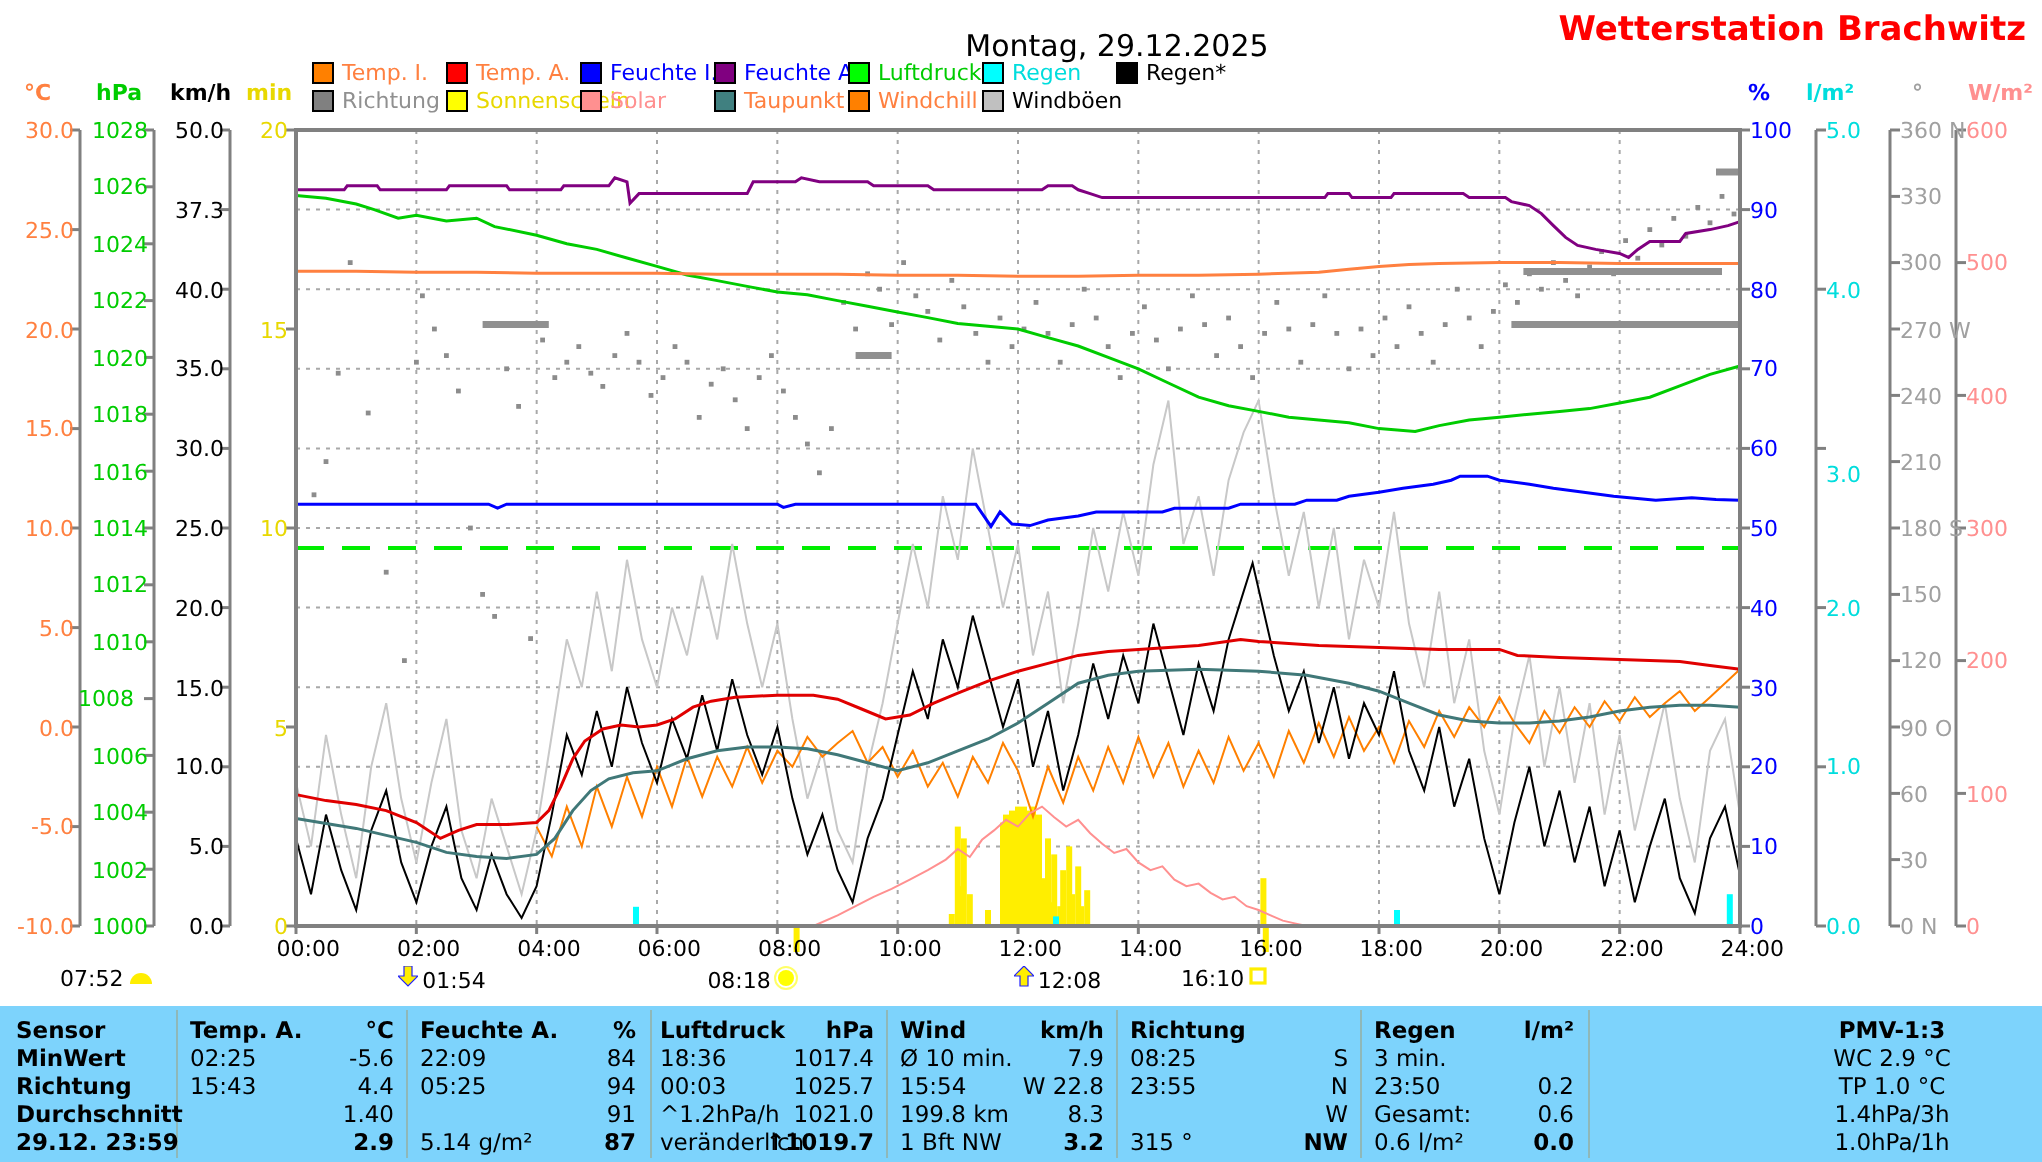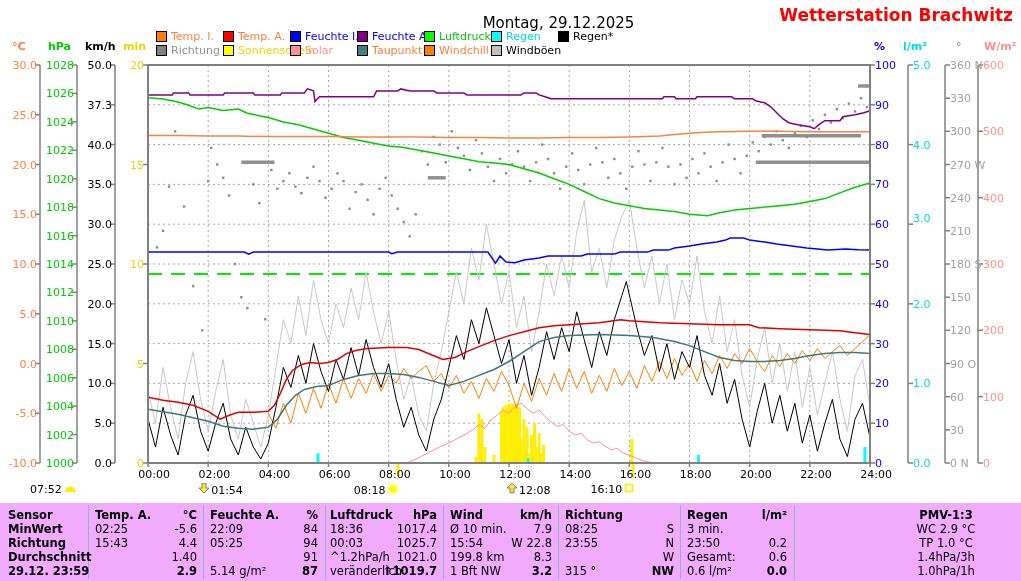--- a/index.html
+++ b/index.html
@@ -8,21 +8,21 @@
   .abs{position:absolute;white-space:nowrap;}
   #title{top:14px;left:0;width:1021px;text-align:center;font-size:15px;padding-left:48px;}
   #station{top:5px;right:8px;font-size:17px;font-weight:bold;color:#ff0000;}
   .legend-item{position:absolute;display:flex;align-items:center;gap:4px;height:12px;}
   .swatch{width:9px;height:9px;border:1px solid #000;display:inline-block;flex:0 0 auto;}
   .axis-lab{position:absolute;font-size:11px;line-height:11px;}
   .axis-lab.r{text-align:right;}
   .axis-head{position:absolute;font-size:11px;font-weight:bold;}
   .xlab{position:absolute;font-size:11px;width:44px;text-align:right;}
   .mk{position:absolute;font-size:11px;display:flex;align-items:center;gap:2px;}
-  #tablewrap{position:absolute;left:0;top:503px;width:1021px;height:78px;background:#f0abfc;}
+  #tablewrap{position:absolute;left:0;top:503px;width:1021px;height:78px;background:#7dd3fc;}
   .sep{position:absolute;top:2px;width:1px;height:74px;background:#8fb8b8;}
   .tcell{position:absolute;font-size:11.5px;line-height:13px;}
   .b{font-weight:bold;}
 </style>
 </head>
 <body>
 
 <div class="stage">
   <div id="title" class="abs">Montag, 29.12.2025</div>
   <div id="station" class="abs">Wetterstation Brachwitz</div>
@@ -390,21 +390,21 @@
       <div class="axis-lab r" style="left: 32px; top: 60px; width: 42px; color: rgb(0, 204, 0);">1028</div>
       <div class="axis-lab r" style="left: 32px; top: 88.4286px; width: 42px; color: rgb(0, 204, 0);">1026</div>
       <div class="axis-lab r" style="left: 32px; top: 116.857px; width: 42px; color: rgb(0, 204, 0);">1024</div>
       <div class="axis-lab r" style="left: 32px; top: 145.286px; width: 42px; color: rgb(0, 204, 0);">1022</div>
       <div class="axis-lab r" style="left: 32px; top: 173.714px; width: 42px; color: rgb(0, 204, 0);">1020</div>
       <div class="axis-lab r" style="left: 32px; top: 202.143px; width: 42px; color: rgb(0, 204, 0);">1018</div>
       <div class="axis-lab r" style="left: 32px; top: 230.571px; width: 42px; color: rgb(0, 204, 0);">1016</div>
       <div class="axis-lab r" style="left: 32px; top: 259px; width: 42px; color: rgb(0, 204, 0);">1014</div>
       <div class="axis-lab r" style="left: 32px; top: 287.429px; width: 42px; color: rgb(0, 204, 0);">1012</div>
       <div class="axis-lab r" style="left: 32px; top: 315.857px; width: 42px; color: rgb(0, 204, 0);">1010</div>
-      <div class="axis-lab r" style="left: 32px; top: 344.286px; width: 42px; color: rgb(0, 204, 0);">1008</div>
+      <div class="axis-lab r" style="left: 32px; top: 344.286px; width: 42px; color: rgb(0, 204, 0); text-align: center;">1008</div>
       <div class="axis-lab r" style="left: 32px; top: 372.714px; width: 42px; color: rgb(0, 204, 0);">1006</div>
       <div class="axis-lab r" style="left: 32px; top: 401.143px; width: 42px; color: rgb(0, 204, 0);">1004</div>
       <div class="axis-lab r" style="left: 32px; top: 429.571px; width: 42px; color: rgb(0, 204, 0);">1002</div>
       <div class="axis-lab r" style="left: 32px; top: 458px; width: 42px; color: rgb(0, 204, 0);">1000</div>
       <div class="axis-lab r" style="left: 70px; top: 60px; width: 42px; color: rgb(0, 0, 0);">50.0</div>
       <div class="axis-lab r" style="left: 70px; top: 99.8px; width: 42px; color: rgb(0, 0, 0);">37.3</div>
       <div class="axis-lab r" style="left: 70px; top: 139.6px; width: 42px; color: rgb(0, 0, 0);">40.0</div>
       <div class="axis-lab r" style="left: 70px; top: 179.4px; width: 42px; color: rgb(0, 0, 0);">35.0</div>
       <div class="axis-lab r" style="left: 70px; top: 219.2px; width: 42px; color: rgb(0, 0, 0);">30.0</div>
       <div class="axis-lab r" style="left: 70px; top: 259px; width: 42px; color: rgb(0, 0, 0);">25.0</div>
@@ -424,21 +424,21 @@
       <div class="axis-lab" style="left: 875px; top: 179.4px; color: rgb(0, 0, 255);">70</div>
       <div class="axis-lab" style="left: 875px; top: 219.2px; color: rgb(0, 0, 255);">60</div>
       <div class="axis-lab" style="left: 875px; top: 259px; color: rgb(0, 0, 255);">50</div>
       <div class="axis-lab" style="left: 875px; top: 298.8px; color: rgb(0, 0, 255);">40</div>
       <div class="axis-lab" style="left: 875px; top: 338.6px; color: rgb(0, 0, 255);">30</div>
       <div class="axis-lab" style="left: 875px; top: 378.4px; color: rgb(0, 0, 255);">20</div>
       <div class="axis-lab" style="left: 875px; top: 418.2px; color: rgb(0, 0, 255);">10</div>
       <div class="axis-lab" style="left: 875px; top: 458px; color: rgb(0, 0, 255);">0</div>
       <div class="axis-lab" style="left: 913px; top: 60px; color: rgb(0, 221, 221);">5.0</div>
       <div class="axis-lab" style="left: 913px; top: 139.6px; color: rgb(0, 221, 221);">4.0</div>
-      <div class="axis-lab" style="left: 913px; top: 213px; color: rgb(0, 221, 221);">3.0</div>
+      <div class="axis-lab" style="left: 913px; top: 232px; color: rgb(0, 221, 221);">3.0</div>
       <div class="axis-lab" style="left: 913px; top: 298.8px; color: rgb(0, 221, 221);">2.0</div>
       <div class="axis-lab" style="left: 913px; top: 378.4px; color: rgb(0, 221, 221);">1.0</div>
       <div class="axis-lab" style="left: 913px; top: 458px; color: rgb(0, 221, 221);">0.0</div>
       <div class="axis-lab" style="left: 950px; top: 60px; color: rgb(160, 160, 160);">360 N</div>
       <div class="axis-lab" style="left: 950px; top: 93.1667px; color: rgb(160, 160, 160);">330</div>
       <div class="axis-lab" style="left: 950px; top: 126.333px; color: rgb(160, 160, 160);">300</div>
       <div class="axis-lab" style="left: 950px; top: 159.5px; color: rgb(160, 160, 160);">270 W</div>
       <div class="axis-lab" style="left: 950px; top: 192.667px; color: rgb(160, 160, 160);">240</div>
       <div class="axis-lab" style="left: 950px; top: 225.833px; color: rgb(160, 160, 160);">210</div>
       <div class="axis-lab" style="left: 950px; top: 259px; color: rgb(160, 160, 160);">180 S</div>

